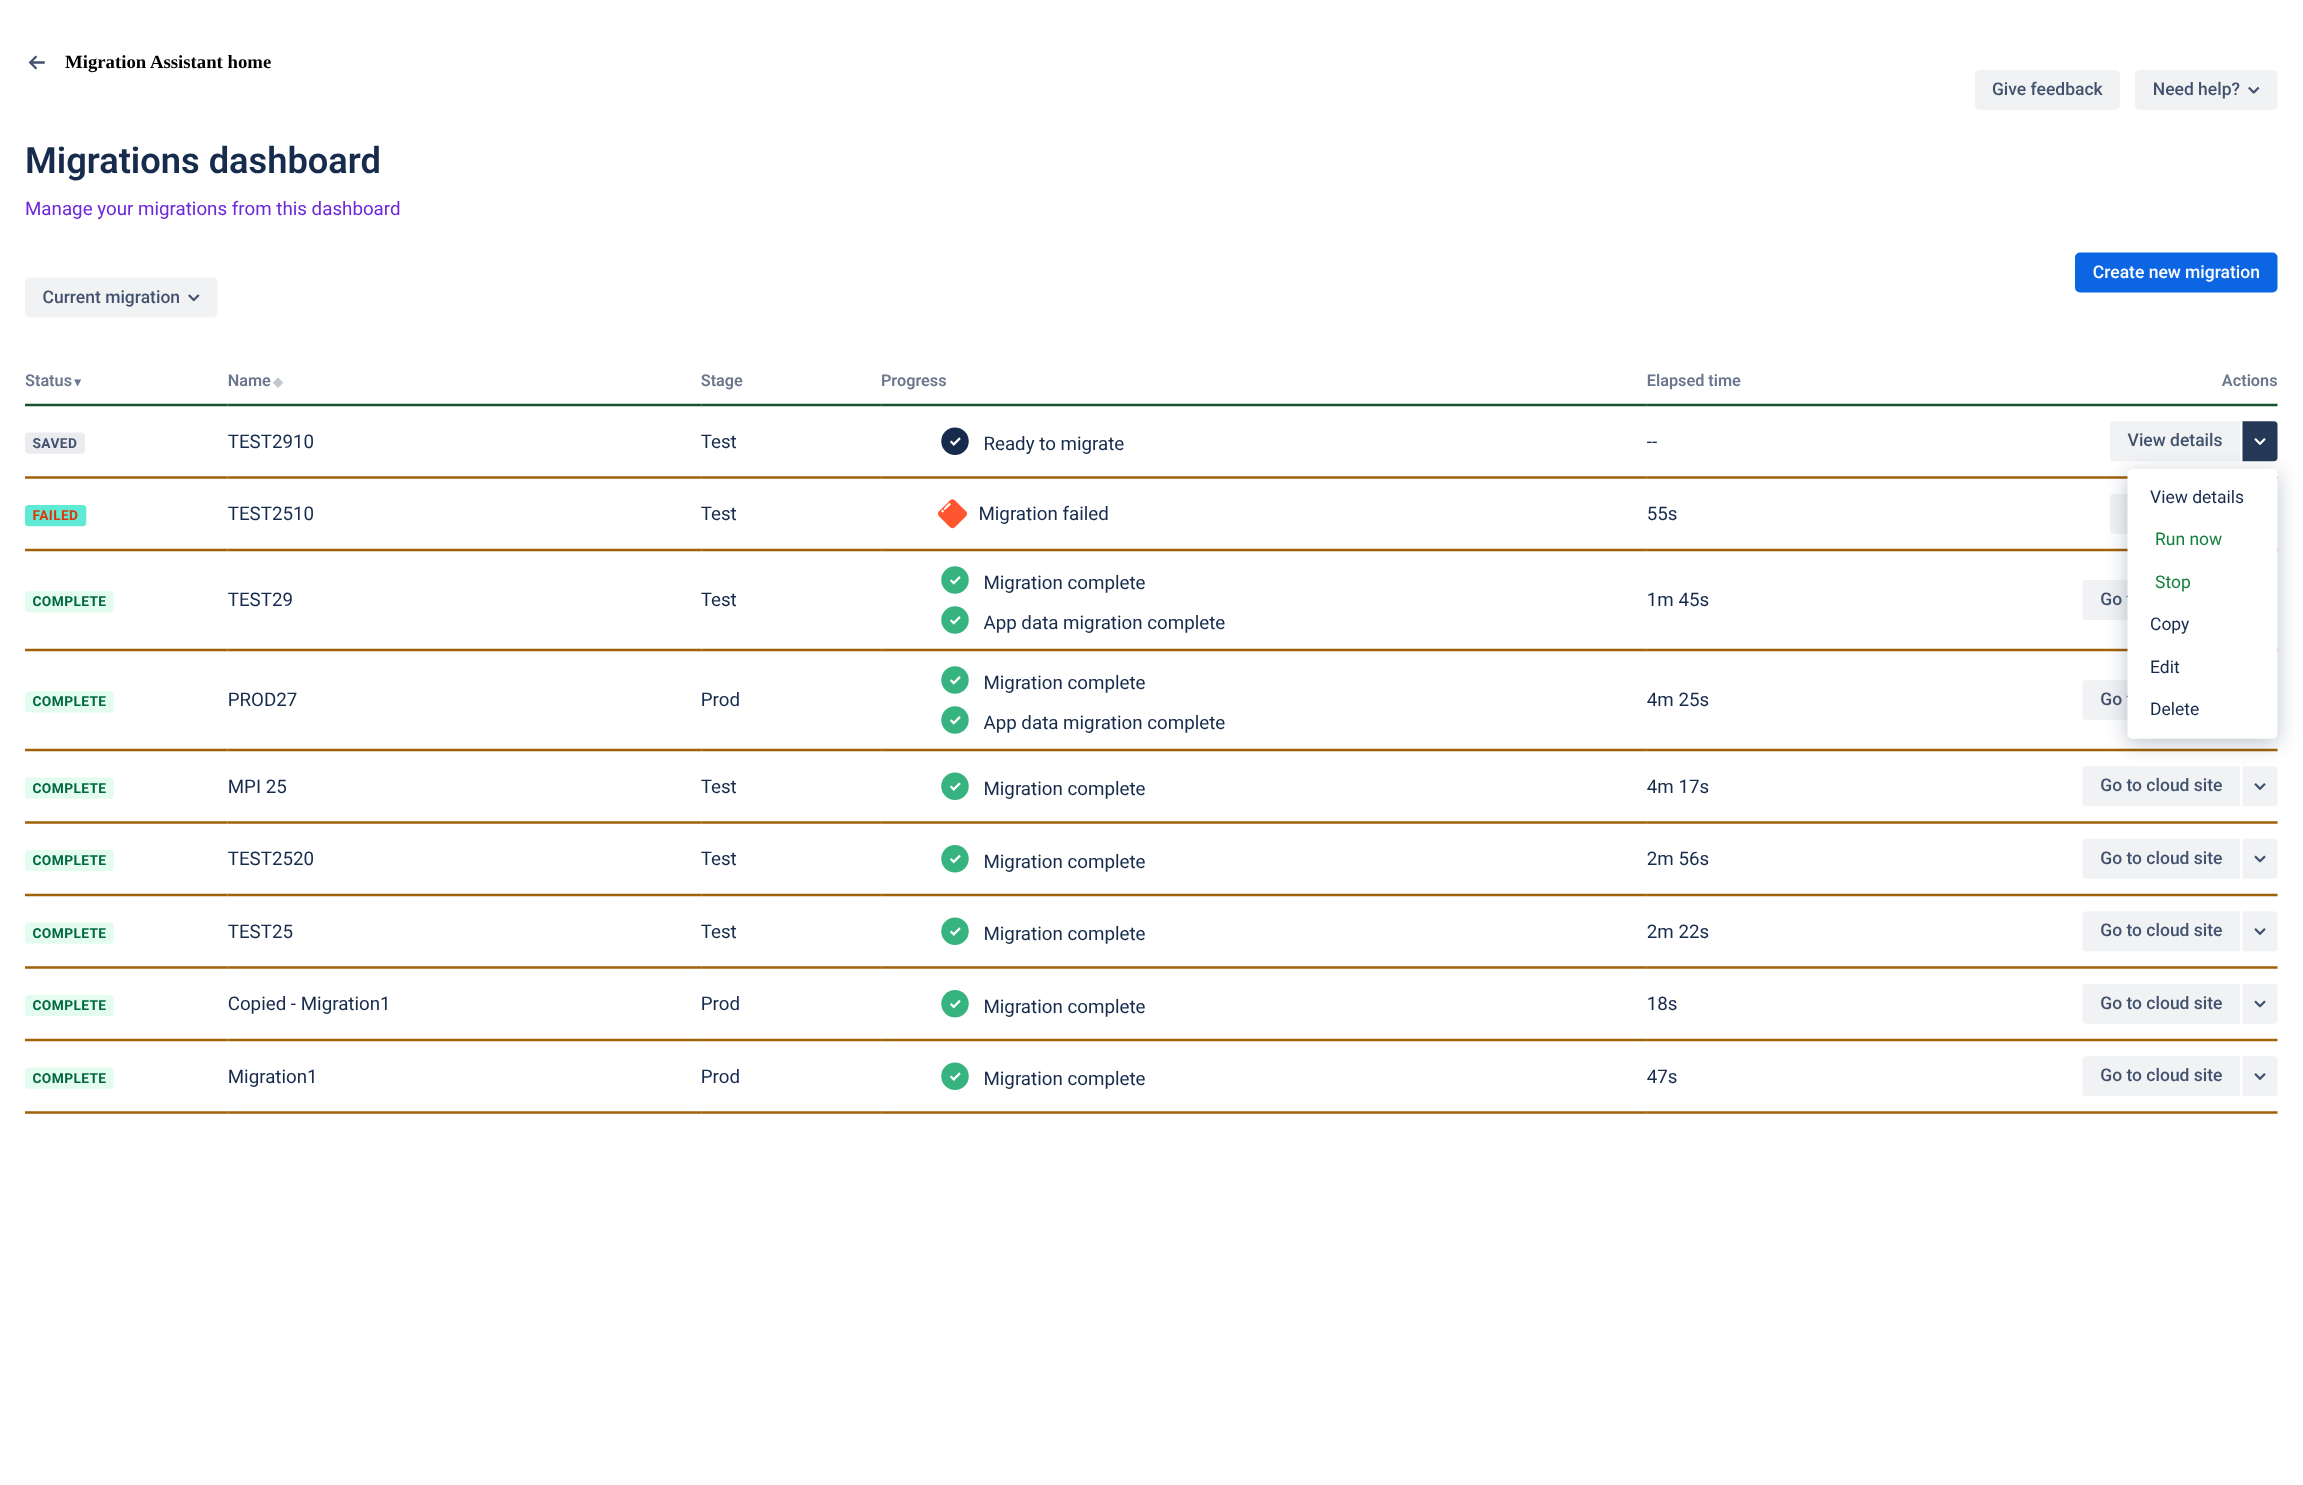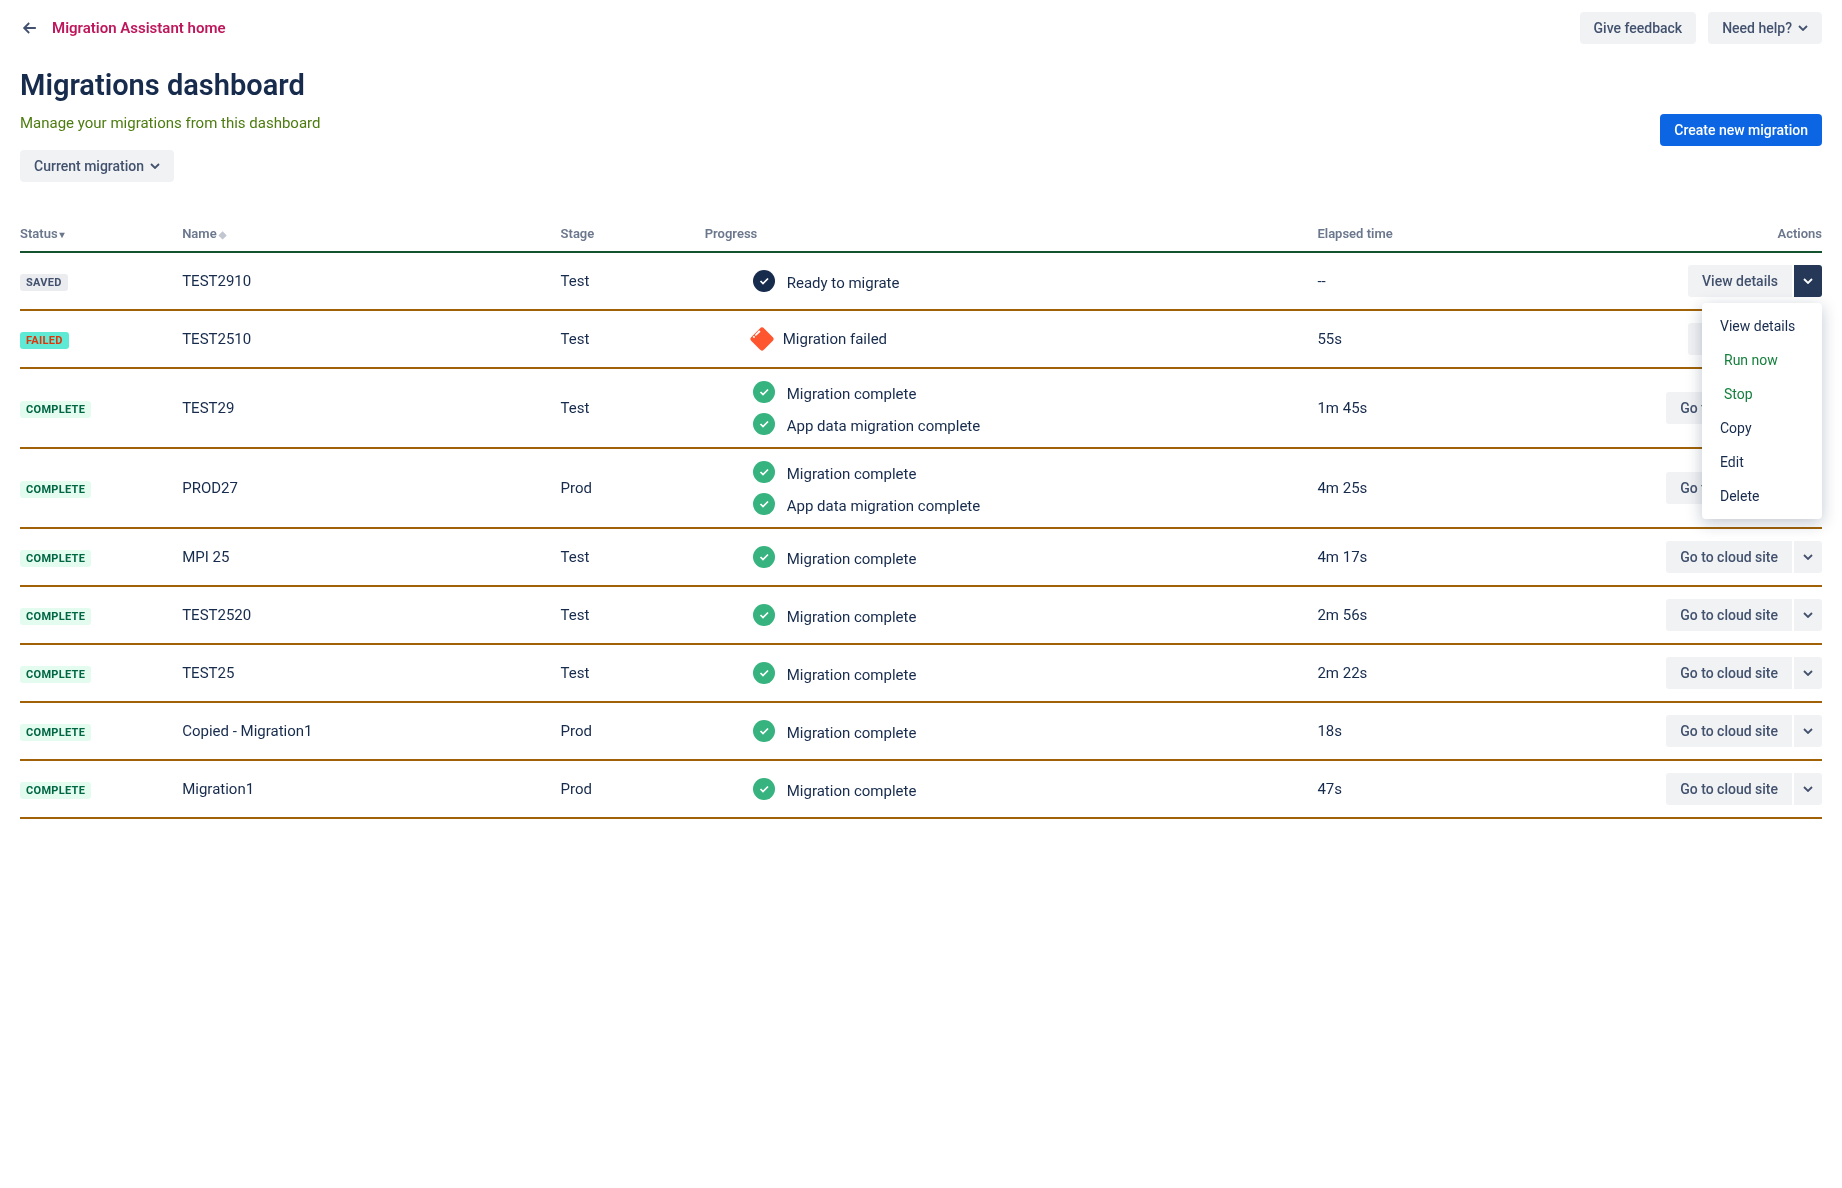--- a/index.html
+++ b/index.html
@@ -24,37 +24,39 @@
     .back-arrow {
       display: flex;
       align-items: center;
       justify-content: center;
       cursor: pointer;
       color: #42526e;
     }
     .breadcrumb-text {
       font-size: 15px;
       font-weight: 600;
-      color: #be185d;
+      color: #000000;
+      font-family: Liberation Serif, serif;
     }
     .header-actions {
       display: flex;
       gap: 12px;
     }
     .btn {
       border: none;
       border-radius: 4px;
       padding: 8px 14px;
       font-size: 14px;
       font-weight: 500;
       cursor: pointer;
       display: inline-flex;
       align-items: center;
       gap: 6px;
       font-family: inherit;
+      margin-top: 44px;
     }
     .btn-subtle {
       background: #f1f2f4;
       color: #42526e;
     }
     .btn-primary {
       background: #0c66e4;
       color: #fff;
     }
     .page-title {
@@ -64,22 +66,22 @@
       margin-bottom: 12px;
     }
     .title-row {
       display: flex;
       justify-content: space-between;
       align-items: flex-start;
       margin-bottom: 12px;
     }
     .page-subtitle {
       font-size: 15px;
-      color: #4d7c0f;
-      margin-bottom: 18px;
+      color: #6d28d9;
+      margin-bottom: 2px;
     }
     .filter-row {
       margin-bottom: 24px;
     }
     table {
       width: 100%;
       border-collapse: collapse;
     }
     thead th {
       text-align: left;

